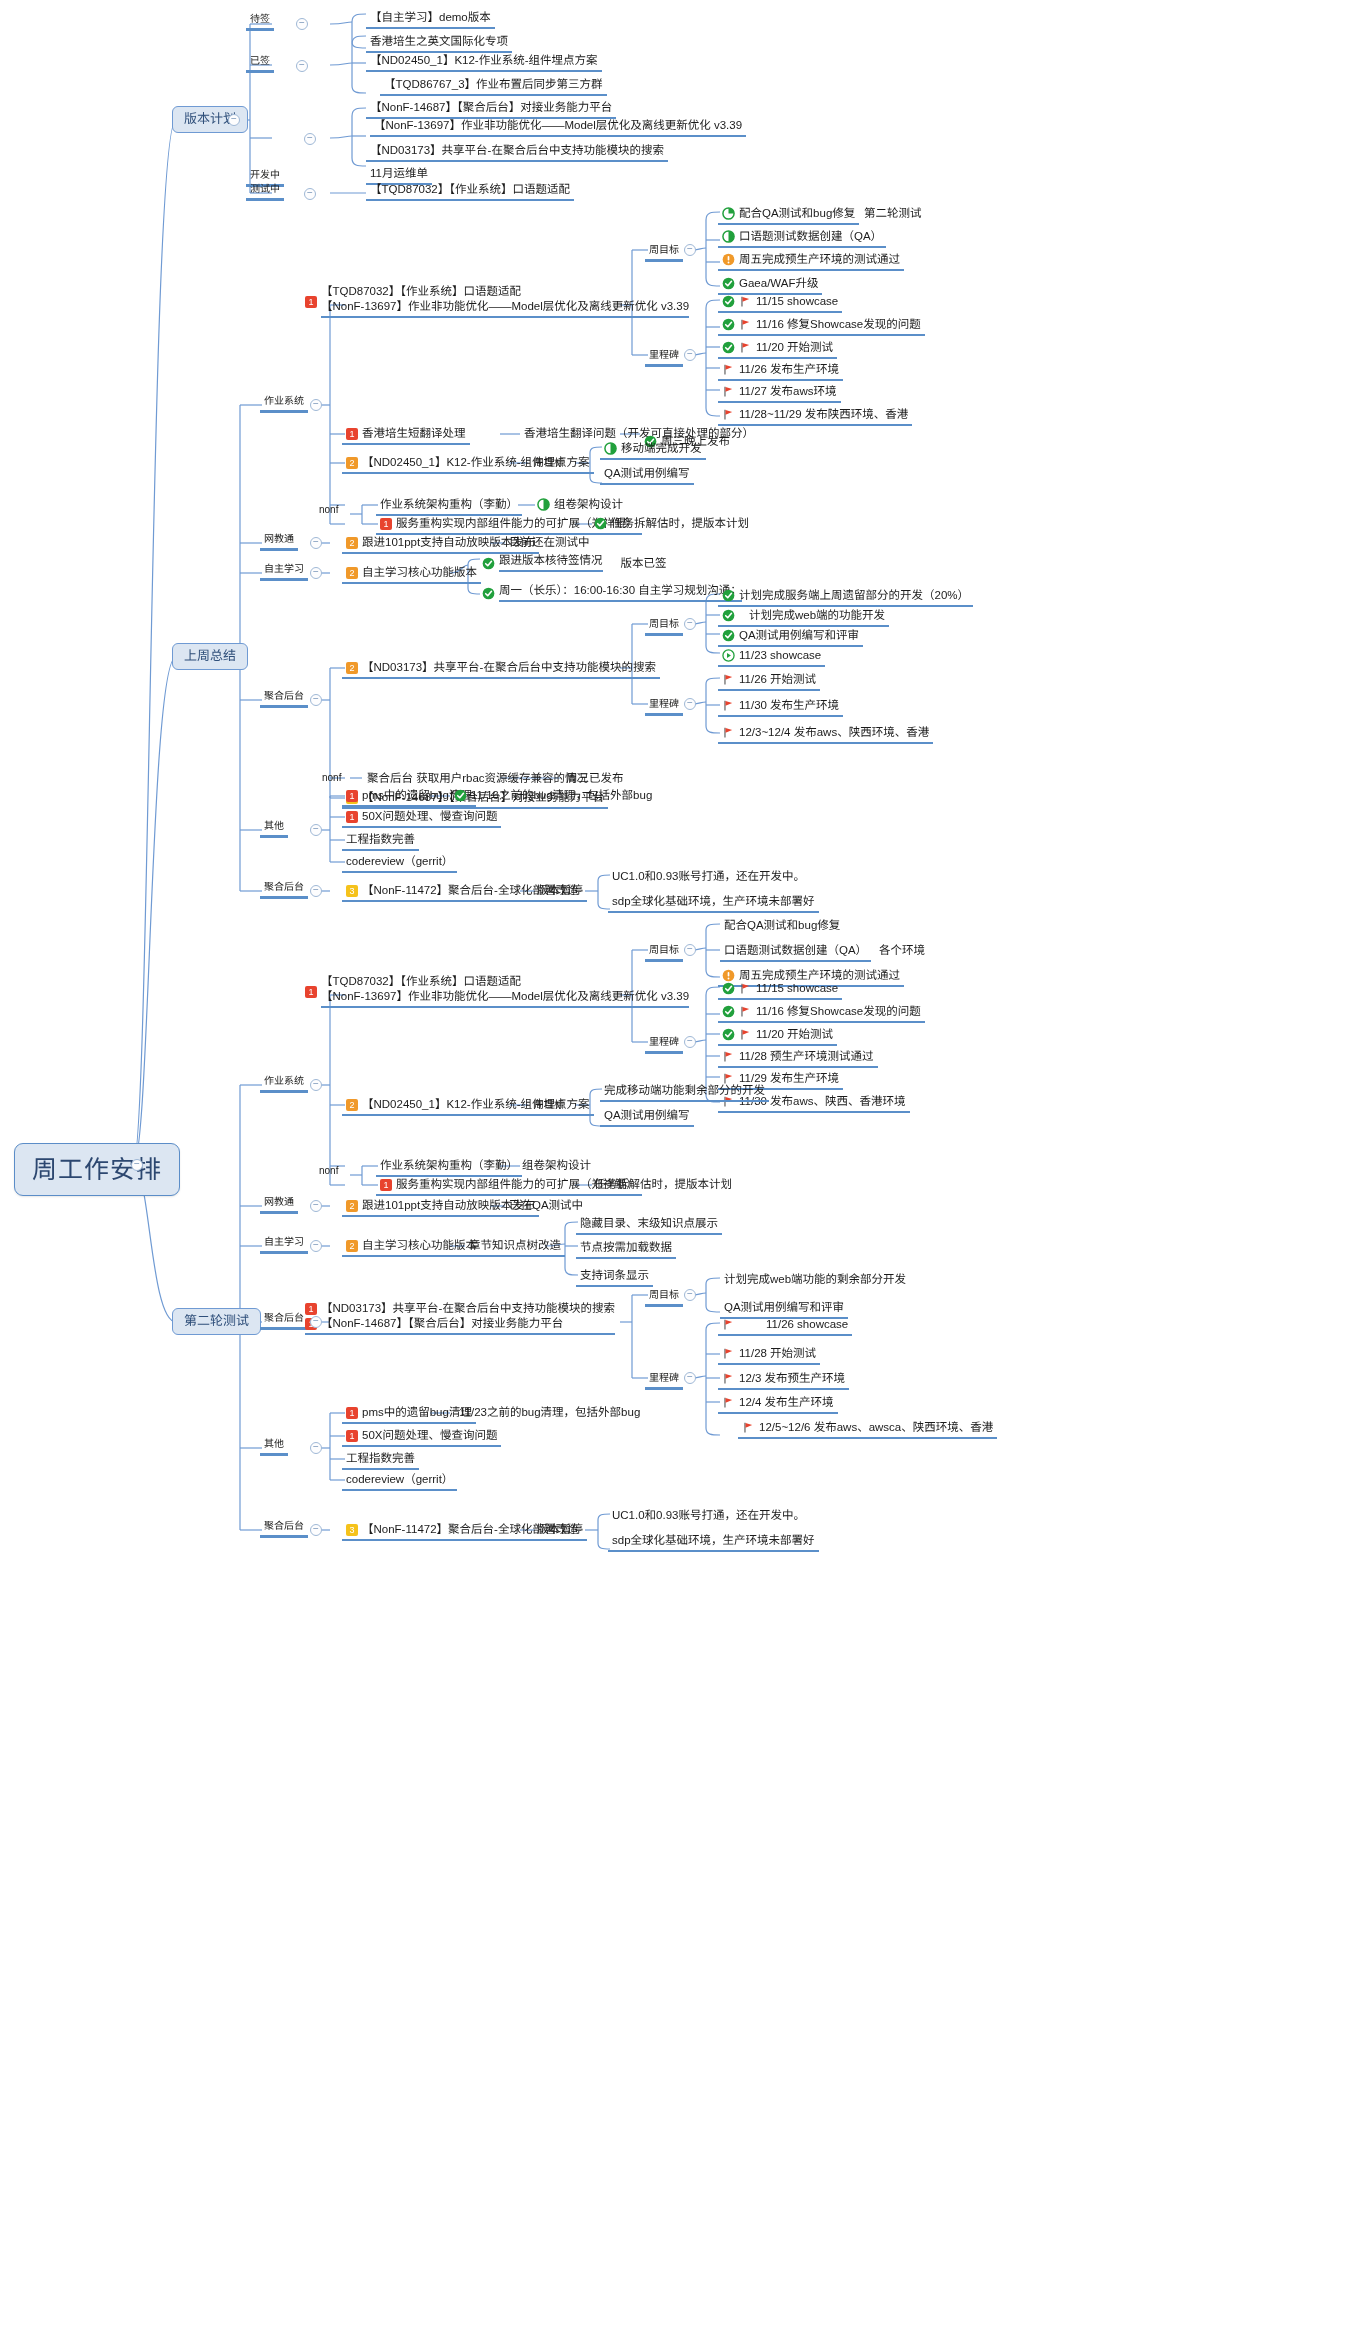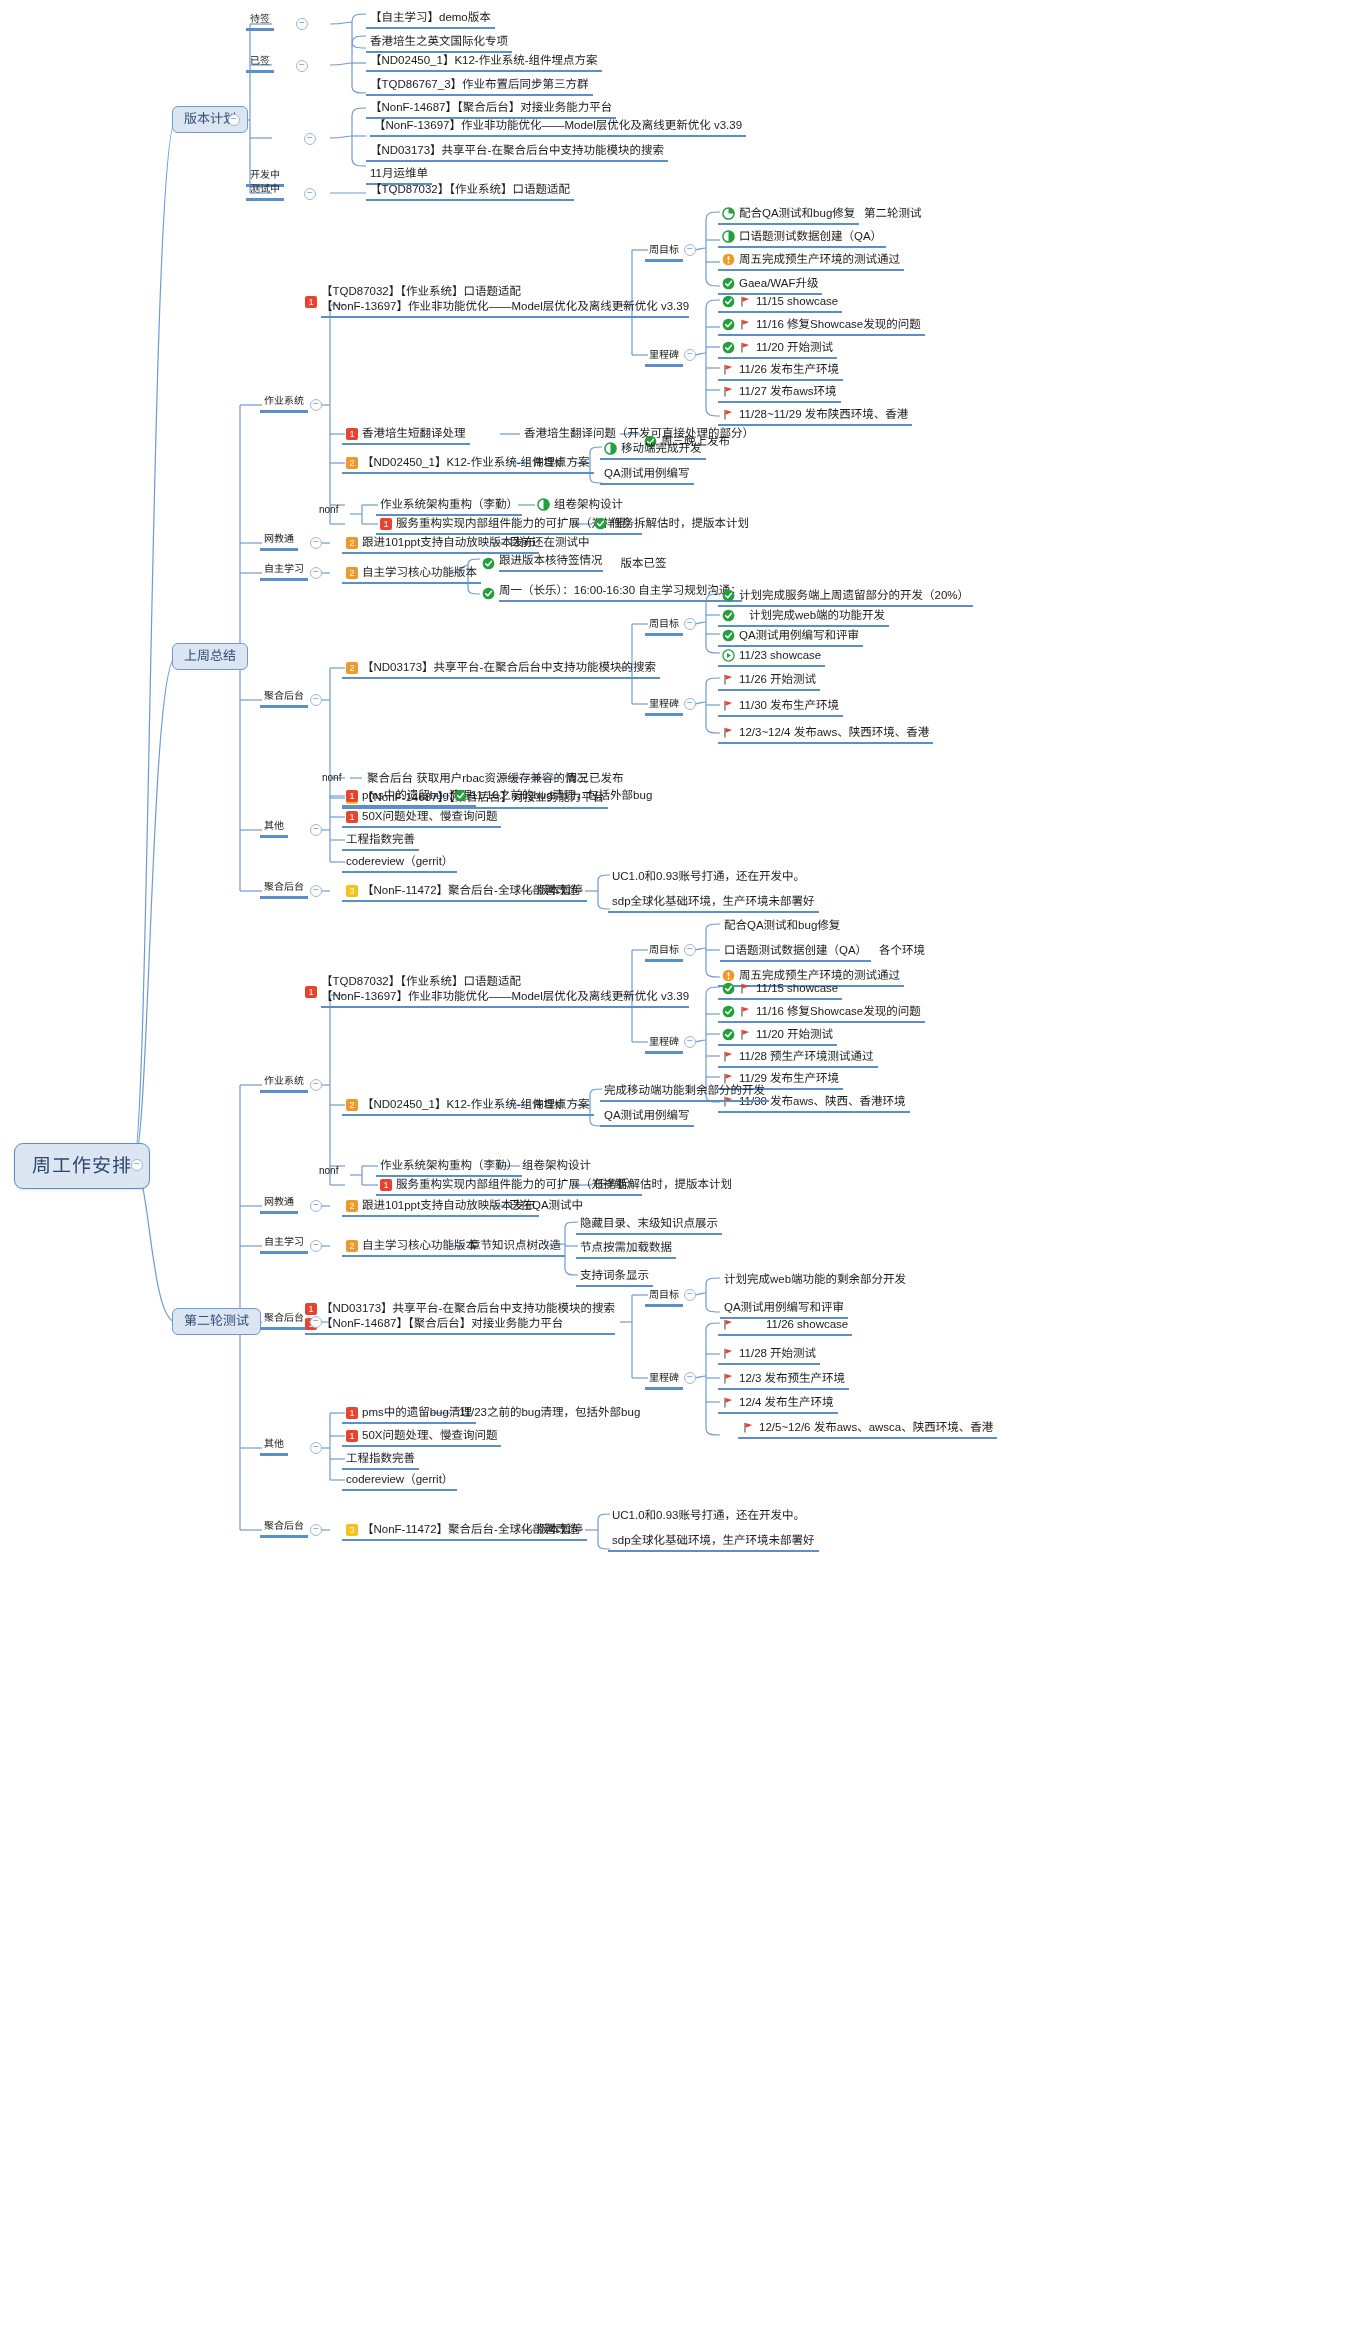--- a/index.html
+++ b/index.html
@@ -37,21 +37,21 @@
     display: flex;
     align-items: center;
     line-height: 1.15;
   }
   
   .root {
     background: #dce6f2;
     border: 1.6px solid #5b8dc8;
     border-radius: 9px;
     color: #2c4770;
-    font-size: 19px;
+    font-size: 25px;
     padding: 11px 17px;
     letter-spacing: 1px;
     box-shadow: 0 1px 2px rgba(0,0,0,.10);
   }
   
   .lvl1 {
     background: #dce6f2;
     border: 1.3px solid #6f9ad3;
     border-radius: 6px;
     color: #2f4f7a;
@@ -319,21 +319,21 @@
   <div class="toggle" style="left:228px; top:114px;"></div>
 
   <div class="node lbl" style="left:246px; top:12px;">待签</div>
   <div class="toggle" style="left:296px; top:18px;"></div>
   <div class="node leaf" style="left:366px; top:10px;">【自主学习】demo版本</div>
   <div class="node leaf" style="left:366px; top:34px;">香港培生之英文国际化专项</div>
 
   <div class="node lbl" style="left:246px; top:54px;">已签</div>
   <div class="toggle" style="left:296px; top:60px;"></div>
   <div class="node leaf" style="left:366px; top:53px;">【ND02450_1】K12-作业系统-组件埋点方案</div>
-  <div class="node leaf" style="left:366px; top:77px;">【TQD86767_3】作业布置后同步第三方群</div>
+  <div class="node leaf" style="left:380px; top:77px;">【TQD86767_3】作业布置后同步第三方群</div>
   <div class="node leaf" style="left:366px; top:100px;">【NonF-14687】【聚合后台】对接业务能力平台</div>
 
   <div class="node lbl" style="left:246px; top:127px;margin-top:41px;">开发中</div>
   <div class="toggle" style="left:304px; top:133px;"></div>
   <div class="node leaf" style="left:370px; top:118px;">【NonF-13697】作业非功能优化——Model层优化及离线更新优化 v3.39</div>
   <div class="node leaf" style="left:366px; top:143px;">【ND03173】共享平台-在聚合后台中支持功能模块的搜索</div>
   <div class="node leaf" style="left:366px; top:166px;">11月运维单</div>
 
   <div class="node lbl" style="left:246px; top:182px;">测试中</div>
   <div class="toggle" style="left:304px; top:188px;"></div>

